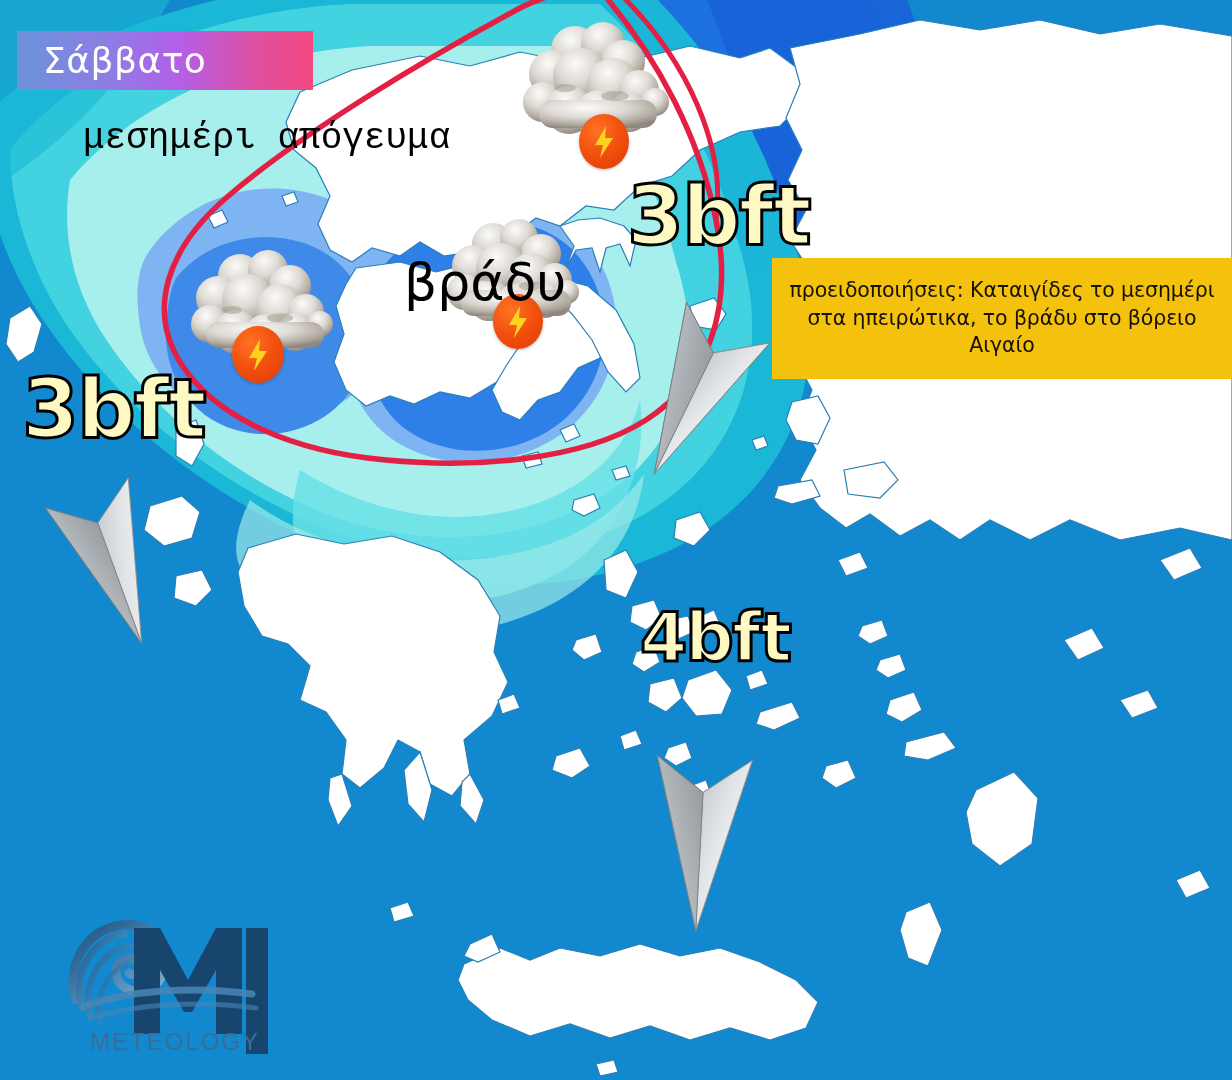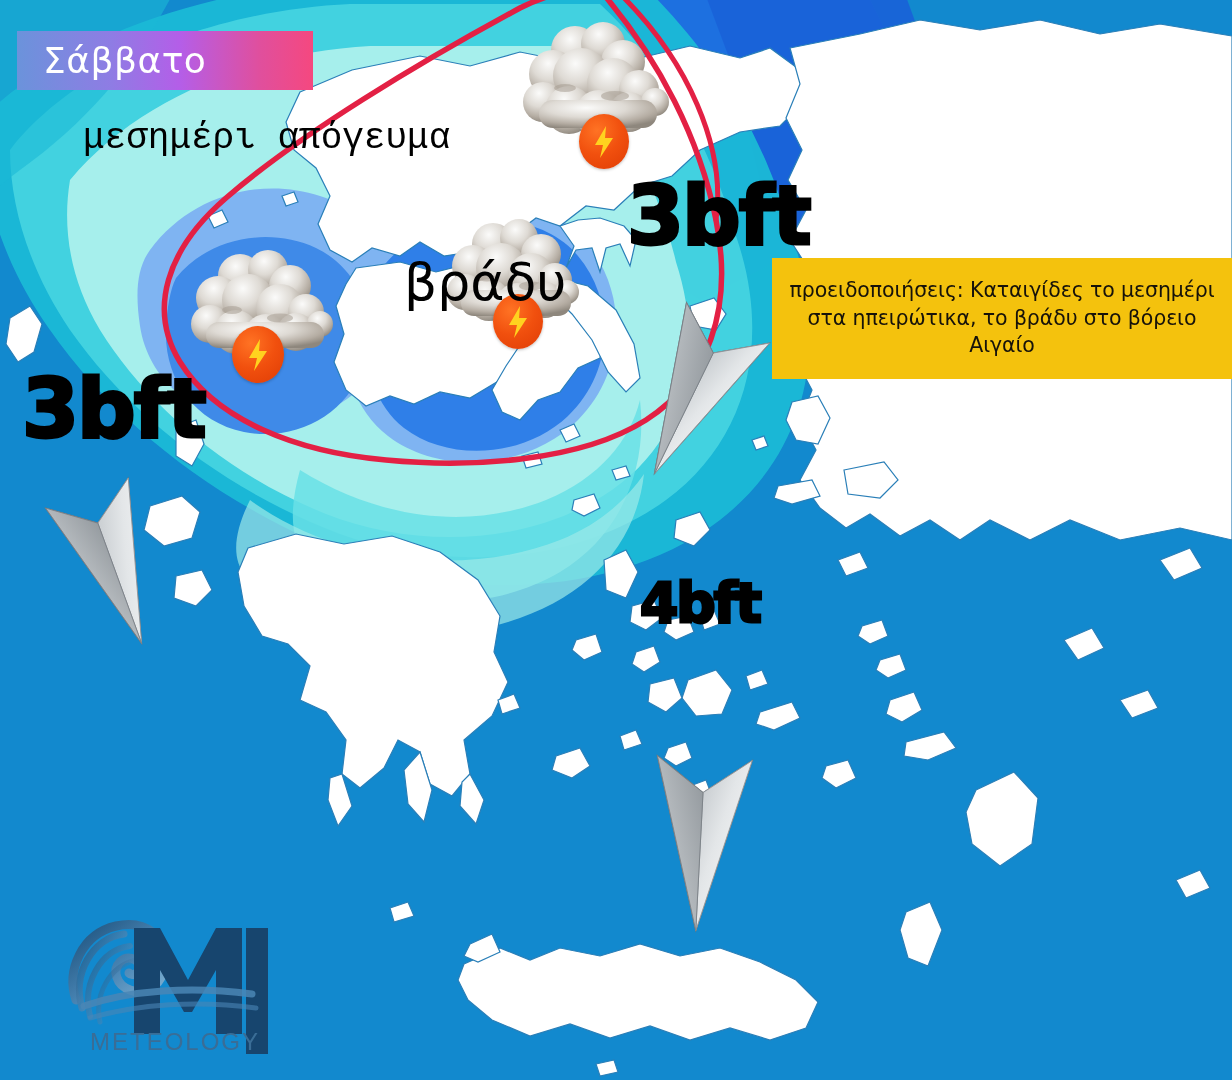--- a/index.html
+++ b/index.html
@@ -32,30 +32,30 @@
     display:flex;align-items:center;justify-content:center;
   }
   #warning-box .wtxt{
     color:#16120a;font-size:20.5px;line-height:1.34;text-align:center;
     font-family:"DejaVu Sans", sans-serif;
     padding:0 0;letter-spacing:-0.1px;
   }
 
   
   .bft{
-    position:absolute;z-index:35;color:#000000;
+    position:absolute;z-index:35;color:#fef9c3;
     font-family:"DejaVu Sans", sans-serif;
     font-weight:bold;line-height:.92;
     letter-spacing:-2px;
     text-align:center;
     -webkit-text-stroke:3px #000;
   }
   #bft-ne{left:627px;top:178px;font-size:82px;}
   #bft-w {left:22px; top:371px;font-size:82px;}
-  #bft-se{left:640px;top:578px;font-size:55px;}
+  #bft-se{left:640px;top:607px;font-size:68px;}
 
   
   .timelabel{position:absolute;z-index:34;color:#000;}
   #label-noon{
     left:83px;top:118px;font-size:36px;
     font-family:Liberation Mono, monospace;letter-spacing:0px;
   }
   #label-evening{
     left:404px;top:252px;font-size:52px;
     font-family:"DejaVu Sans", sans-serif;

